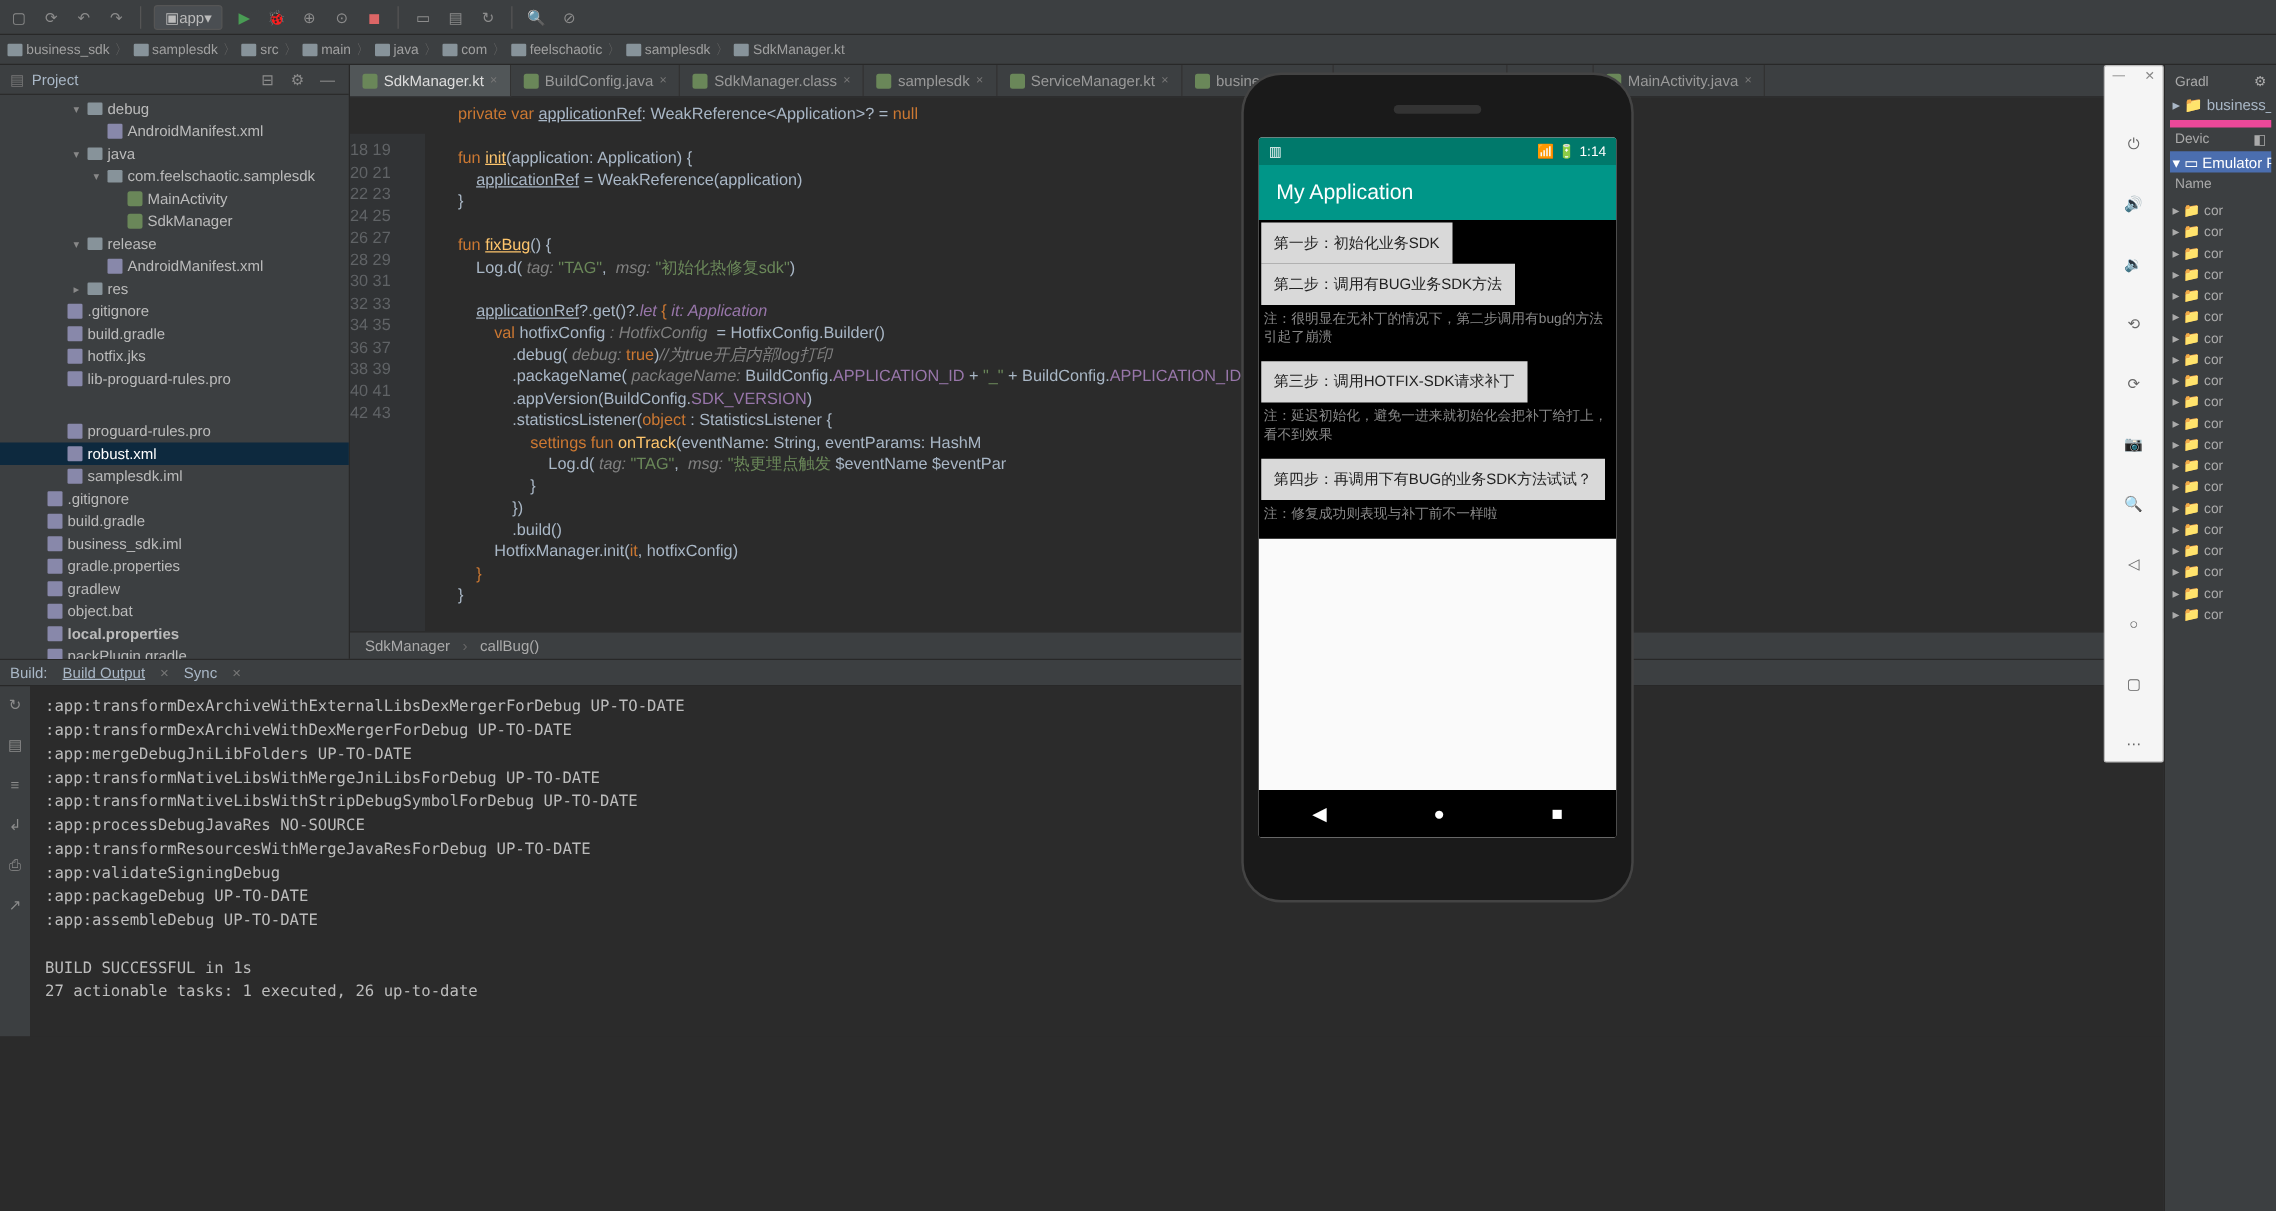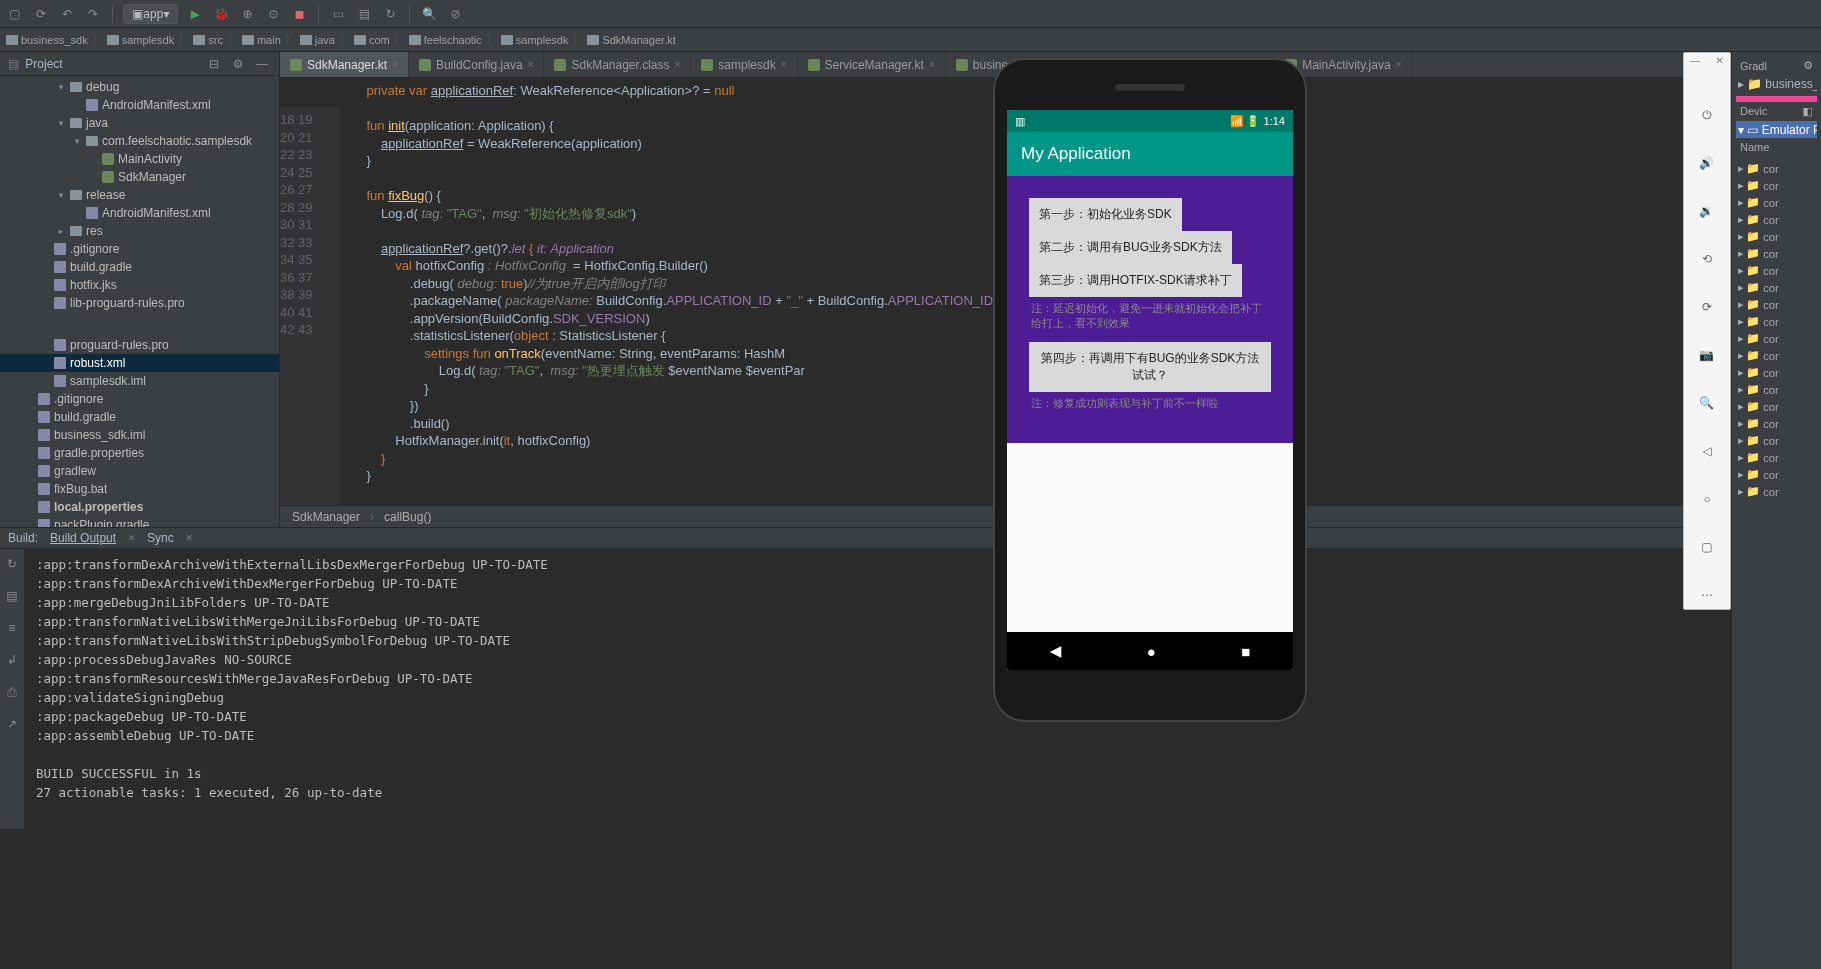--- a/index.html
+++ b/index.html
@@ -47,21 +47,21 @@
 .right-col-header { font-size:11px; color:#aaa; padding:3px 4px; }
 .right-tree { font-size:11px; color:#aaa; padding-top:4px; }
 .right-row { height:17px; display:flex; align-items:center; gap:3px; padding-left:2px; white-space:nowrap; overflow:hidden; }
 .emulator-rail { position:absolute; right:90px; top:52px; width:48px; background:#f5f5f5; border:1px solid #bbb; display:flex; flex-direction:column; align-items:center; gap:20px; padding-top:18px; border-radius:2px; }
 .emu-icon { width:28px; height:28px; display:flex; align-items:center; justify-content:center; color:#666; cursor:pointer; }
 .phone { position:absolute; left:995px; top:60px; width:310px; height:660px; background:#1a1a1a; border-radius:30px; box-shadow:0 0 0 2px #444; z-index:100; }
 .phone-inner { position:absolute; top:50px; left:12px; right:12px; bottom:50px; background:#fafafa; border-radius:2px; overflow:hidden; }
 .statusbar { height:22px; background:#00796b; display:flex; align-items:center; justify-content:space-between; padding:0 8px; font-size:11px; color:#fff; }
 .appbar { height:44px; background:#009688; display:flex; align-items:center; padding:0 14px; }
 .appbar-title { color:#fff; font-size:17px; font-weight:500; }
-.app-content { padding:22px; background:#4c1d95; }
+.app-content { padding:2px; background:#000000; }
 .step-btn { background:#d9d9d9; border:none; padding:8px 10px; font-size:12px; color:#222; cursor:pointer; margin-bottom:0; display:block; }
 .note { font-size:11px; color:#888; padding:4px 2px 10px 2px; line-height:1.4; }
 .navbar { position:absolute; bottom:0; left:0; right:0; height:38px; background:#000; display:flex; align-items:center; justify-content:space-around; }
 .nav-icon { color:#fff; font-size:15px; }
 .speaker { position:absolute; top:24px; left:50%; transform:translateX(-50%); width:70px; height:7px; background:#333; border-radius:4px; }
 </style>
 </head>
 <body>
 
 <div class="toolbar">
@@ -217,21 +217,21 @@
           <span>gradle.properties</span>
         </div>
         <div class="tree-node" style="padding-left: 24px;">
           <span class="arrow"></span>
           <span class="file-icon"></span>
           <span>gradlew</span>
         </div>
         <div class="tree-node" style="padding-left: 24px;">
           <span class="arrow"></span>
           <span class="file-icon"></span>
-          <span>fixBug.bat</span>
+          <span>object.bat</span>
         </div>
         <div class="tree-node" style="padding-left: 24px; font-weight: bold;">
           <span class="arrow"></span>
           <span class="file-icon"></span>
           <span>local.properties</span>
         </div>
         <div class="tree-node" style="padding-left: 24px;">
           <span class="arrow"></span>
           <span class="file-icon"></span>
           <span>packPlugin.gradle</span>
@@ -454,20 +454,21 @@
     <div class="statusbar">
       <span>▥</span>
       <span><span>📶</span> <span>🔋</span> <span>1:14</span></span>
     </div>
     <div class="appbar">
       <span class="appbar-title">My Application</span>
     </div>
     <div class="app-content" id="appcontent">
         <button class="step-btn">第一步：初始化业务SDK</button>
         <button class="step-btn">第二步：调用有BUG业务SDK方法</button>
+        <div class="note">注：很明显在无补丁的情况下，第二步调用有bug的方法引起了崩溃</div>
         <button class="step-btn">第三步：调用HOTFIX-SDK请求补丁</button>
         <div class="note">注：延迟初始化，避免一进来就初始化会把补丁给打上，看不到效果</div>
         <button class="step-btn">第四步：再调用下有BUG的业务SDK方法试试？</button>
         <div class="note">注：修复成功则表现与补丁前不一样啦</div>
       </div>
     <div class="navbar">
       <span class="nav-icon">◀</span>
       <span class="nav-icon">●</span>
       <span class="nav-icon">■</span>
     </div>

